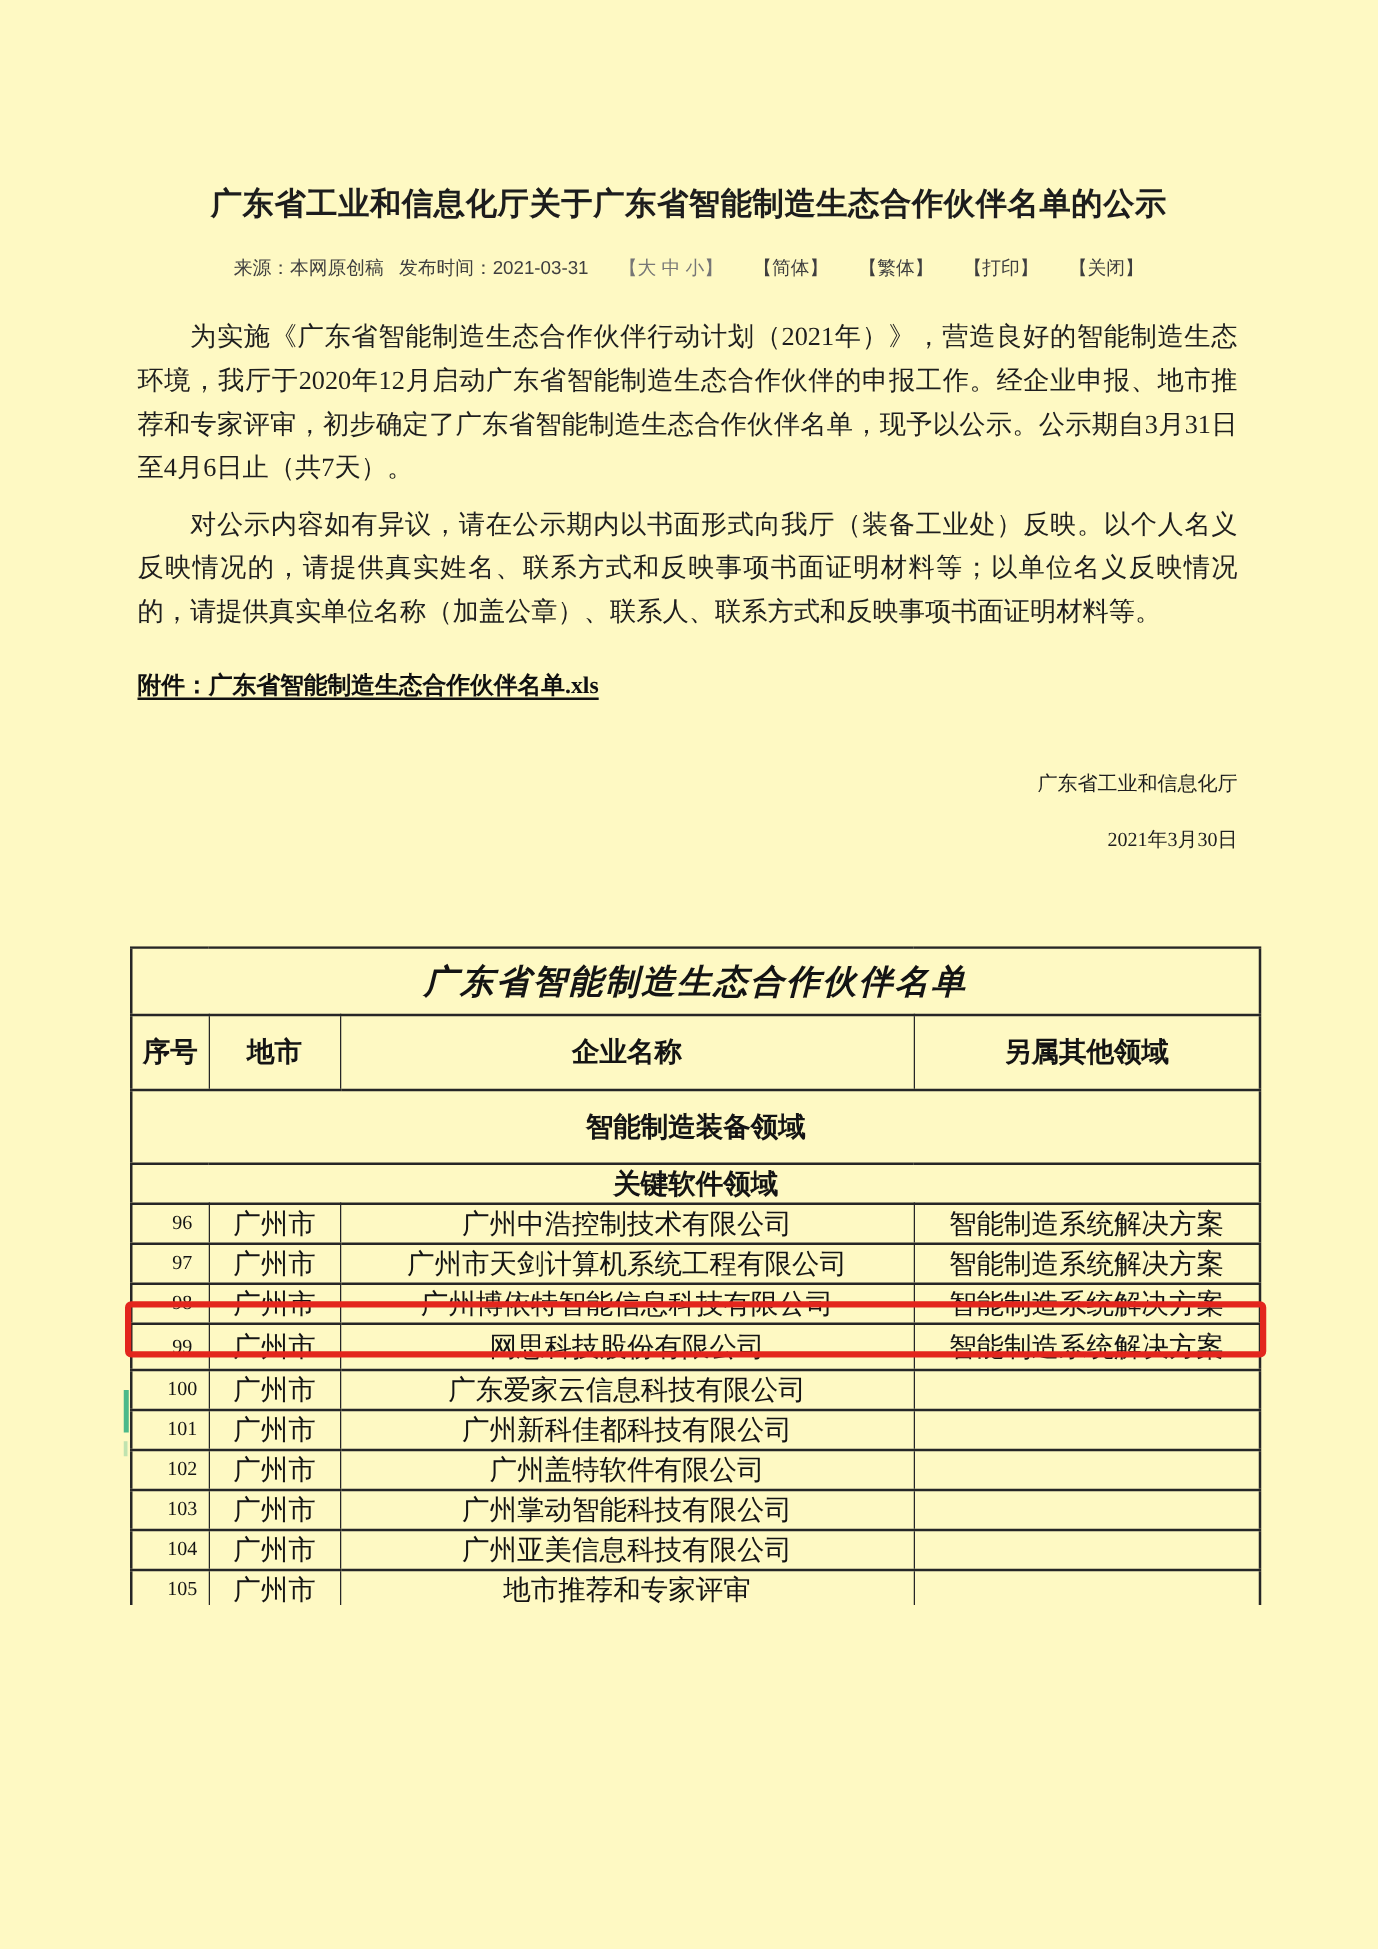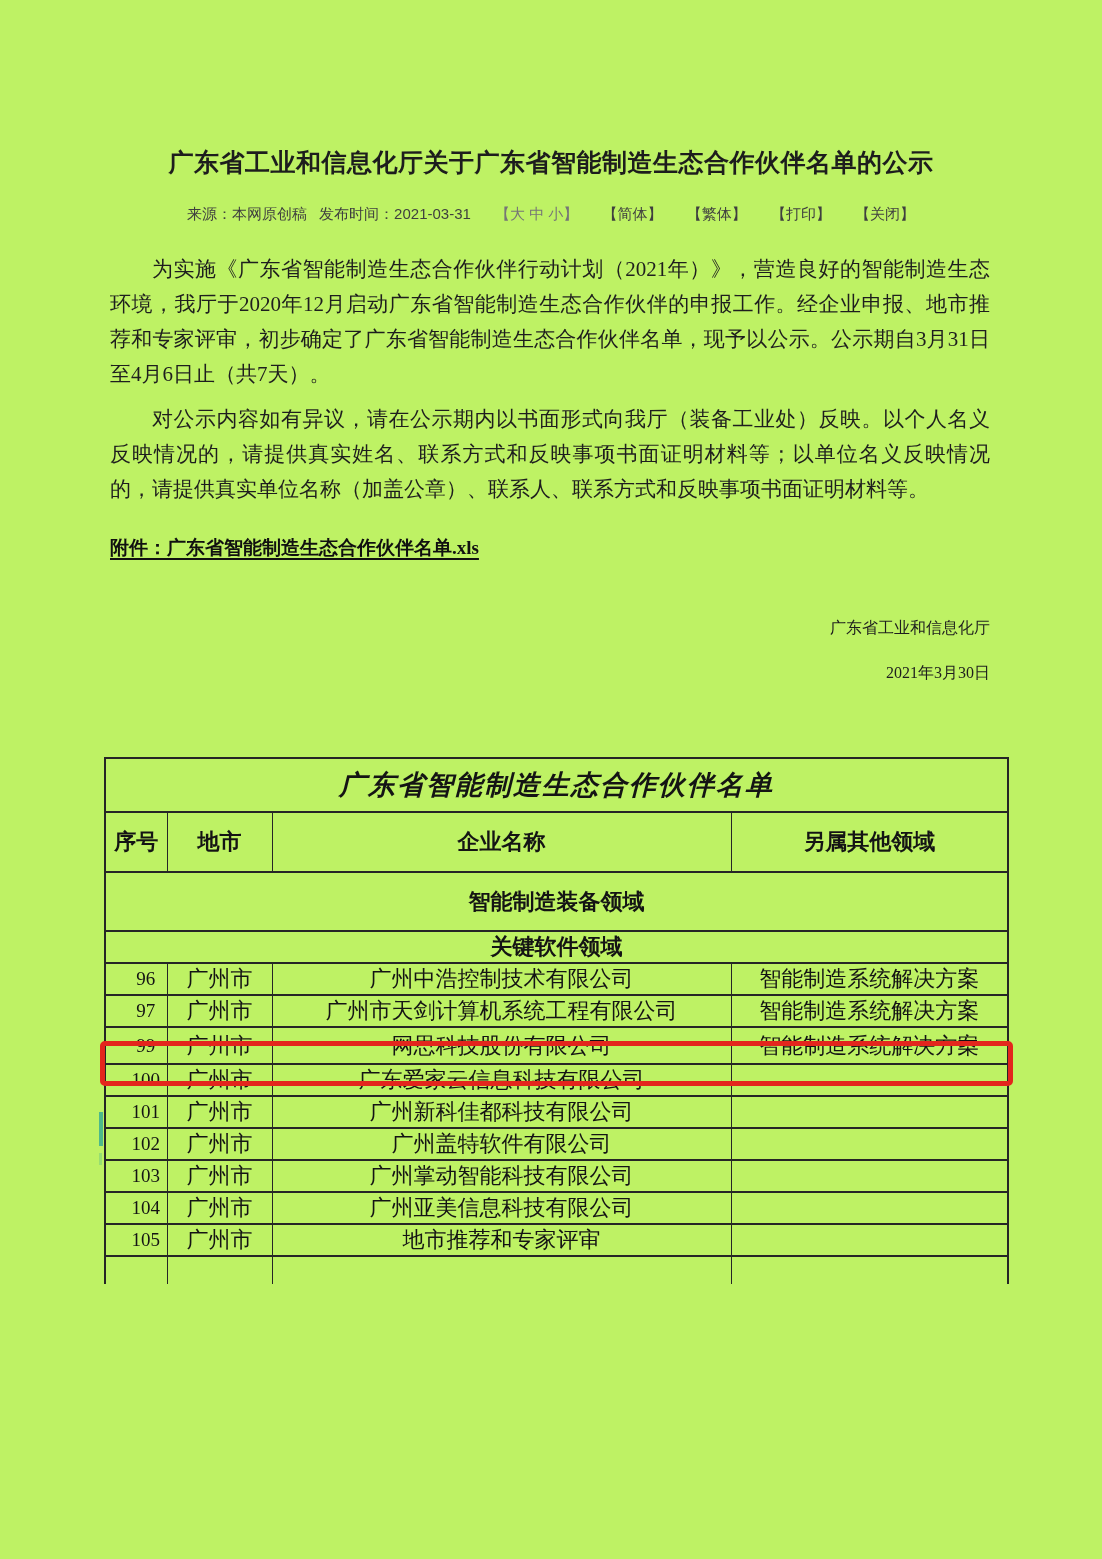--- a/index.html
+++ b/index.html
@@ -1,19 +1,19 @@
 <!DOCTYPE html>
 <html><head>
 <meta charset="utf-8">
 <style>
   * { margin:0; padding:0; box-sizing:border-box; }
   html,body { background:#ffffff; }
   body { width:1102px; height:1559px; overflow:hidden;
          font-family:"Liberation Serif","DejaVu Serif",serif; }
-  .page { width:1102px; height:1559px; background:#bef264; padding-top:146px; overflow:hidden; }
+  .page { width:1102px; height:1559px; background:#fef9c3; padding-top:146px; overflow:hidden; }
 
   h1.title { font-family:"Liberation Sans","DejaVu Sans",sans-serif;
              font-size:25px; font-weight:700; text-align:center; color:#1d1d1d;
              letter-spacing:0.5px; }
 
   .meta { margin-top:26px; text-align:center; font-size:15px; color:#3f3f3f;
           font-family:"Liberation Sans","DejaVu Sans",sans-serif; }
   .meta span { margin:0 4px; }
   .meta .dim { color:#767676; }
   .meta .gap { margin-left:16px; }
@@ -38,21 +38,21 @@
                    border:2px solid #262626; color:#141414; }
   .partners td, .partners th { border:1px solid #262626; border-top-width:2px;
                    border-bottom-width:2px; text-align:center; vertical-align:middle;
                    overflow:hidden; white-space:nowrap; }
   .title-row td { height:54px; font-size:27px; font-weight:700; letter-spacing:2px;font-style:italic; }
   .head-row th { height:60px; font-size:22px; font-weight:700; }
   .section-row td { font-size:22px; font-weight:700; }
   .section-row.s1 td { height:59px; }
   .section-row.s2 td { height:27px; }
   tr.data td { height:29px; font-size:22px; }
-  tr.data td.no { font-size:19px;padding-left:19px; }
+  tr.data td.no { font-size:16px;padding-left:19px; }
   tr.data.hl td { height:37px; }
   .partial-row td { height:30px; }
 
   .red-box { position:absolute; border:5px solid #e3261d; border-radius:5px;
              pointer-events:none; background:transparent; }
   .green-bar { position:absolute; width:4px; background:#4cb98a; pointer-events:none; }
   .green-tick { position:absolute; width:3px; height:12px; background:#4cb98a;
                 opacity:.35; pointer-events:none; }
 </style>
 </head>
@@ -111,20 +111,26 @@
             <td class="city">广州市</td>
             <td class="company">广州中浩控制技术有限公司</td>
             <td class="field">智能制造系统解决方案</td>
           </tr>
           <tr class="data">
             <td class="no">97</td>
             <td class="city">广州市</td>
             <td class="company">广州市天剑计算机系统工程有限公司</td>
             <td class="field">智能制造系统解决方案</td>
           </tr>
+          <tr class="data">
+            <td class="no">98</td>
+            <td class="city">广州市</td>
+            <td class="company">广州博依特智能信息科技有限公司</td>
+            <td class="field">智能制造系统解决方案</td>
+          </tr>
           <tr class="data hl" id="highlighted-row">
             <td class="no">99</td>
             <td class="city">广州市</td>
             <td class="company">网思科技股份有限公司</td>
             <td class="field">智能制造系统解决方案</td>
           </tr>
           <tr class="data">
             <td class="no">100</td>
             <td class="city">广州市</td>
             <td class="company">广东爱家云信息科技有限公司</td>

